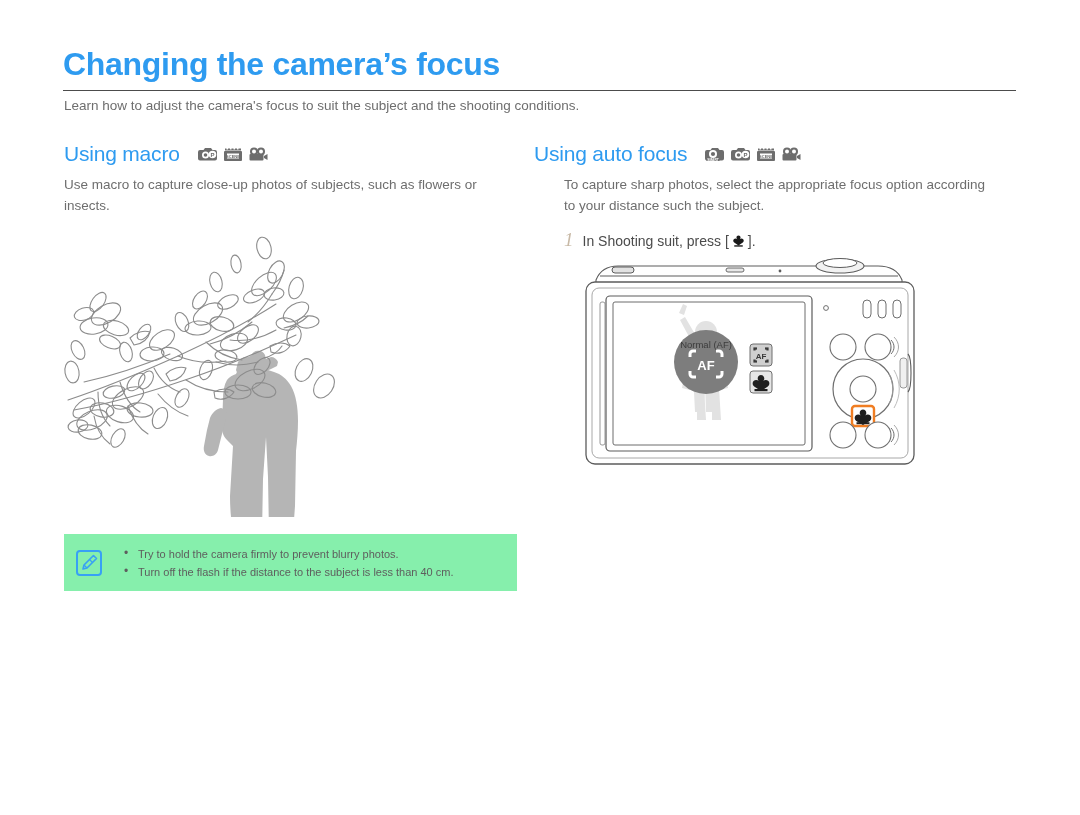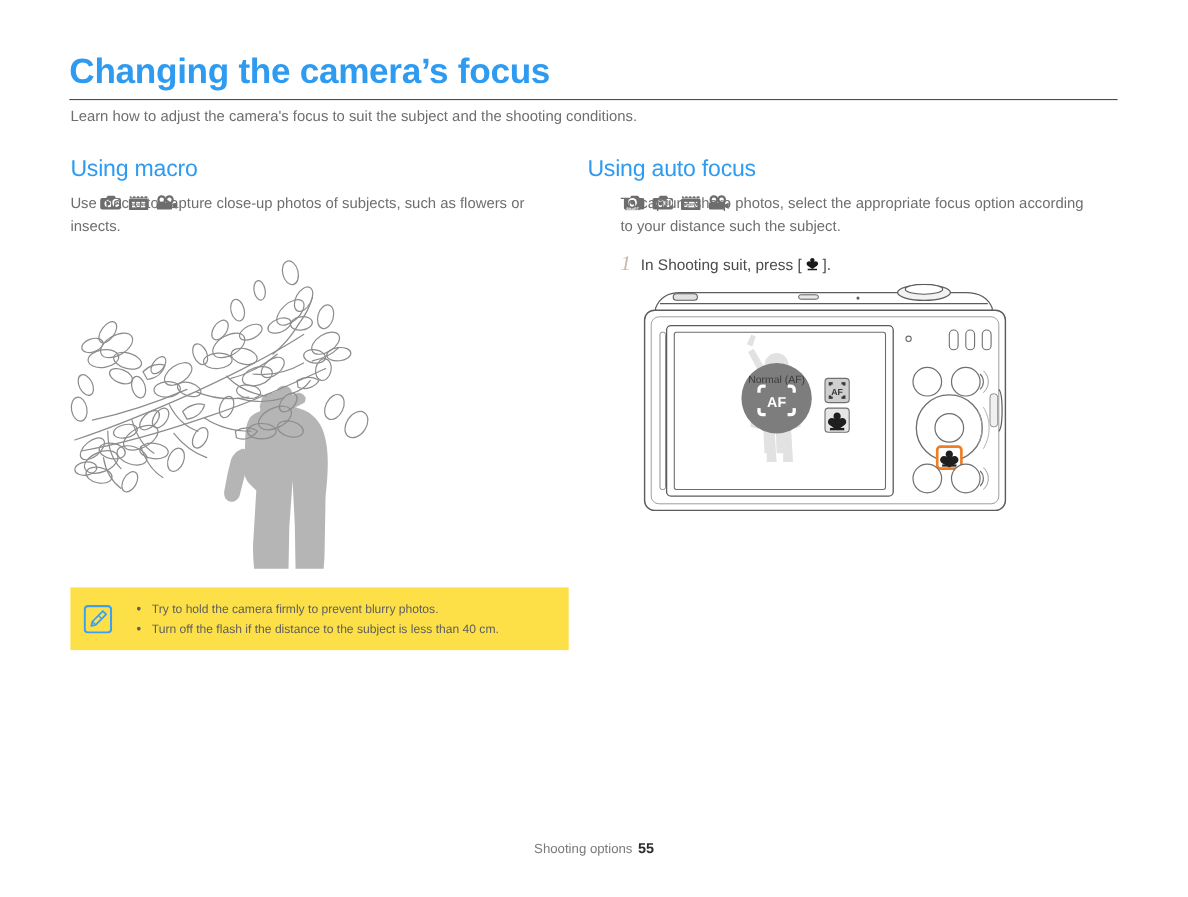--- a/index.html
+++ b/index.html
@@ -49,21 +49,20 @@
     color: #6e6e6e;
     white-space: nowrap;
   }
 
   
   .section-head {
     position: absolute;
     display: flex;
     align-items: center;
     gap: 10px;
-    flex-direction: column;
   }
   .section-head .stitle {
     font-size: 21px;
     color: #2e9bf0;
     font-weight: normal;
     letter-spacing: -0.2px;
     white-space: nowrap;
   }
   .mode-icons {
     display: flex;
@@ -107,21 +106,21 @@
   }
   .step-text { white-space: nowrap; display:flex; align-items:center; gap:2px;}
 
   
   .notebox {
     position: absolute;
     left: 64px;
     top: 534px;
     width: 453px;
     height: 57px;
-    background: #fde047;
+    background: #86efac;
     display: flex;
     align-items: center;
   }
   .note-icon {
     width: 26px; height: 26px;
     margin-left: 12px;
     flex: 0 0 auto;
   }
   .note-list {
     margin: 0;
@@ -497,17 +496,14 @@
       <path d="M17.5 5.5 L20.5 8.5 L11 18 L7 19 L8 15 Z" fill="none" stroke="#38a0f5" stroke-width="1.6" stroke-linejoin="round"></path>
       <path d="M8 15 L11 18" fill="none" stroke="#38a0f5" stroke-width="1.2"></path>
       <path d="M13.5 9.5 L16.5 12.5" fill="none" stroke="#38a0f5" stroke-width="1.2"></path>
     </svg>
     <ul class="note-list">
       <li>Try to hold the camera firmly to prevent blurry photos.</li>
       <li>Turn off the flash if the distance to the subject is less than 40 cm.</li>
     </ul>
   </div>
 
-  <div class="footer">
-    <span>Shooting options</span><span class="pageno">55</span>
-  </div>
 
 </div>
 
 </body></html>

